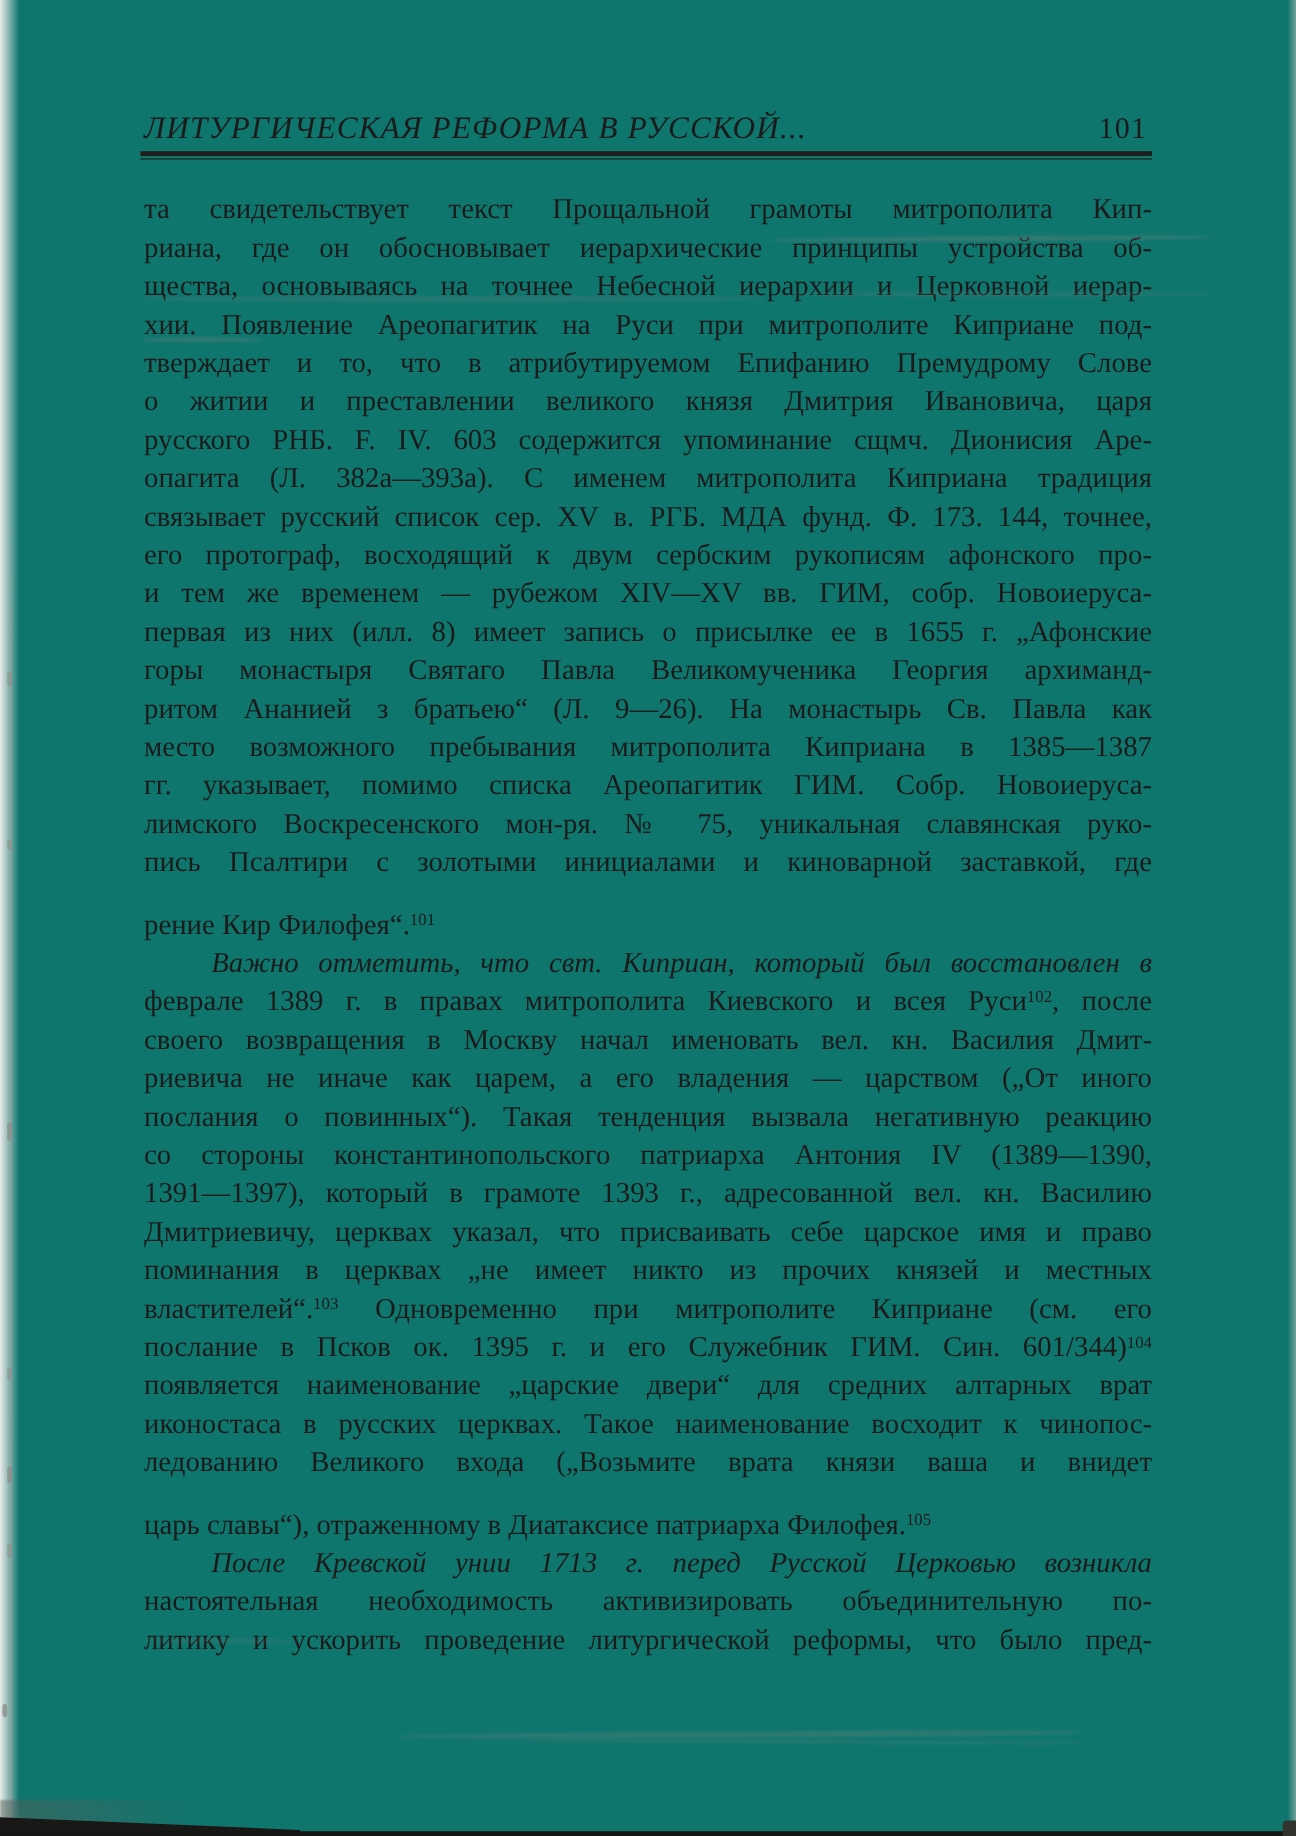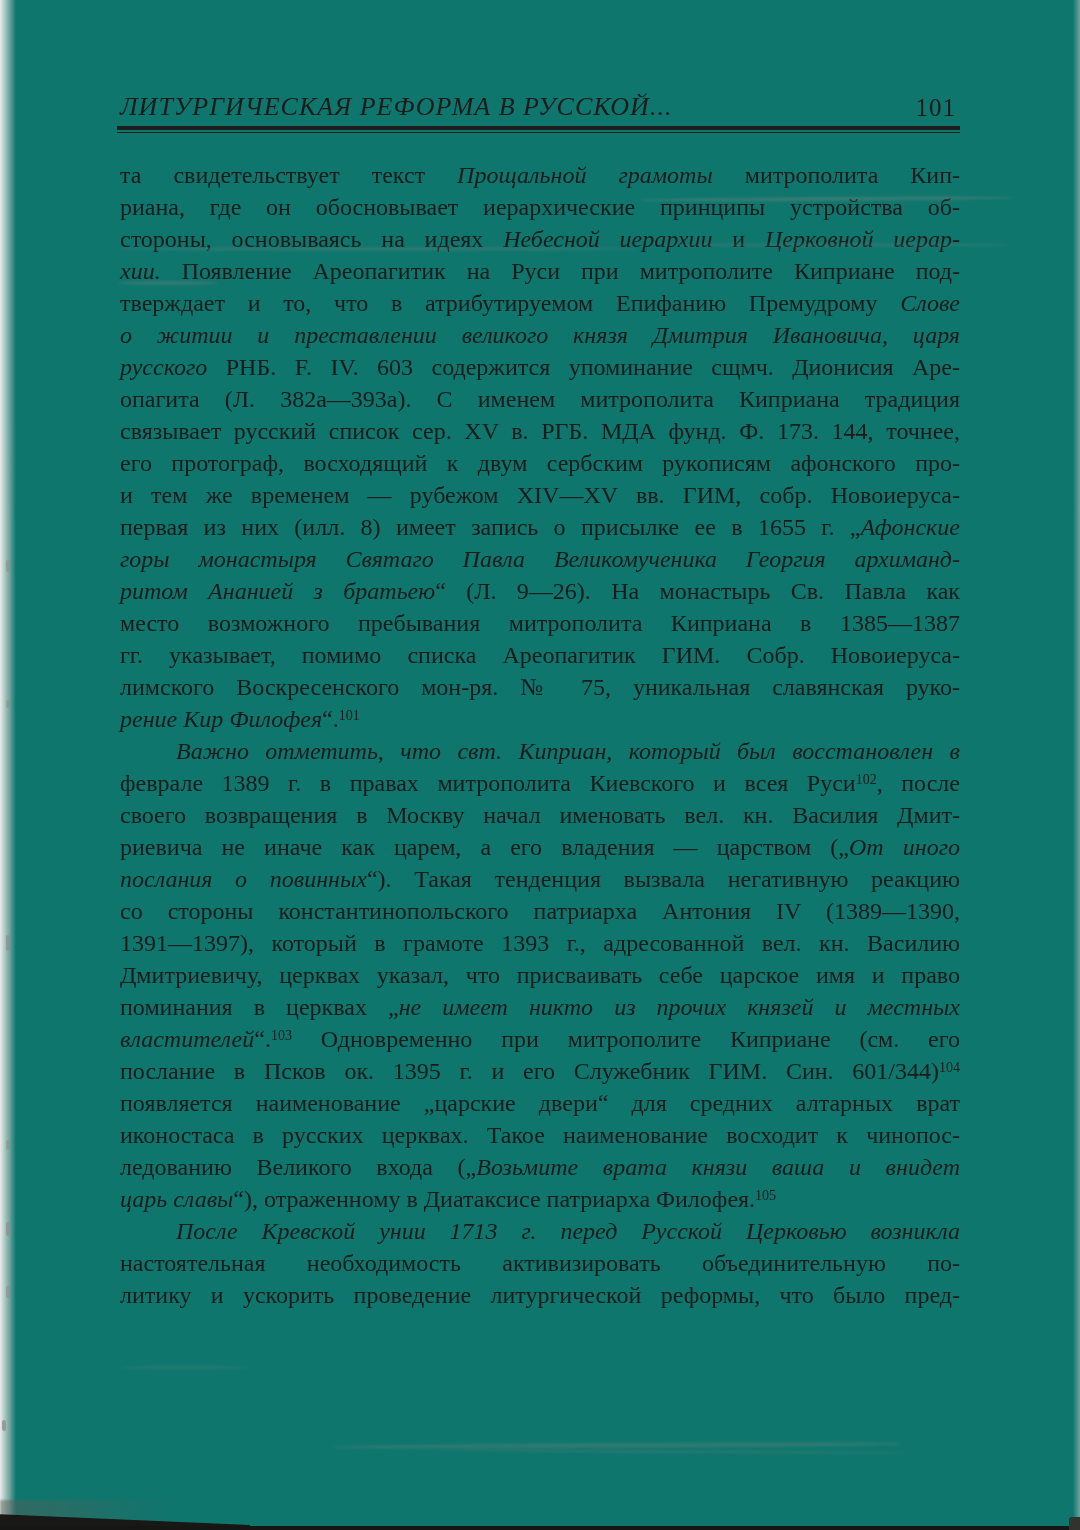--- a/index.html
+++ b/index.html
@@ -29,23 +29,23 @@
   }
   
   .body-text {
     position:absolute; left:120px; top:159px; width:840px;
   }
   .line {
     font-size:24px; line-height:32px; height:32px;
     text-align:justify; text-align-last:justify;
     overflow:visible;
   }
-  .line.end { text-align-last:left; }
+  .line.end { text-align-last:left;margin-top:20px; }
   .line.indent { text-indent:56px;font-style:italic; }
-  .it { font-style:italic; }
+  .it { }
   .line sup { font-size:14px; line-height:0; vertical-align:7px; }
   
   .edge-left {
     position:absolute; left:0; top:0; bottom:0; width:16px;
     background:linear-gradient(to right, #ebebe9, rgba(255,255,255,0));
   }
   .edge-right {
     position:absolute; right:0; top:0; bottom:0; width:7px;
     background:linear-gradient(to left, rgba(198,198,195,.55), rgba(255,255,255,0));
   }
@@ -82,35 +82,36 @@
 
 <div class="page">
 
   <div class="running-head">ЛИТУРГИЧЕСКАЯ РЕФОРМА В РУССКОЙ...</div>
   <div class="page-num">101</div>
   <div class="head-rule"></div>
 
   <div class="body-text">
       <div class="line"><span>та свидетельствует текст </span><span class="it">Прощальной грамоты</span><span> митрополита Кип-</span></div>
       <div class="line"><span>риана, где он обосновывает иерархические принципы устройства об-</span></div>
-      <div class="line"><span>стороны, основываясь на идеях </span><span class="it">Небесной иерархии</span><span> и </span><span class="it">Церковной иерар-</span></div>
+      <div class="line"><span>щества, основываясь на точнее </span><span class="it">Небесной иерархии</span><span> и </span><span class="it">Церковной иерар-</span></div>
       <div class="line"><span class="it">хии.</span><span> Появление Ареопагитик на Руси при митрополите Киприане под-</span></div>
       <div class="line"><span>тверждает и то, что в атрибутируемом Епифанию Премудрому </span><span class="it">Слове</span></div>
       <div class="line"><span class="it">о житии и преставлении великого князя Дмитрия Ивановича, царя</span></div>
       <div class="line"><span class="it">русского</span><span> РНБ. F. IV. 603 содержится упоминание сщмч. Дионисия Аре-</span></div>
       <div class="line"><span>опагита (Л. 382а—393а). С именем митрополита Киприана традиция</span></div>
       <div class="line"><span>связывает русский список сер. XV в. РГБ. МДА фунд. Ф. 173. 144, точнее,</span></div>
       <div class="line"><span>его протограф, восходящий к двум сербским рукописям афонского про-</span></div>
       <div class="line"><span>и тем же временем — рубежом XIV—XV вв. ГИМ, собр. Новоиеруса-</span></div>
       <div class="line"><span>первая из них (илл. 8) имеет запись о присылке ее в 1655 г. „</span><span class="it">Афонские</span></div>
       <div class="line"><span class="it">горы монастыря Святаго Павла Великомученика Георгия архиманд-</span></div>
       <div class="line"><span class="it">ритом Ананией з братьею</span><span>“ (Л. 9—26). На монастырь Св. Павла как</span></div>
       <div class="line"><span>место возможного пребывания митрополита Киприана в 1385—1387</span></div>
       <div class="line"><span>гг. указывает, помимо списка Ареопагитик ГИМ. Собр. Новоиеруса-</span></div>
       <div class="line"><span>лимского Воскресенского мон-ря. № 75, уникальная славянская руко-</span></div>
+      <div class="line"><span>пись Псалтири с золотыми инициалами и киноварной заставкой, где</span></div>
       <div class="line end"><span class="it">рение Кир Филофея</span><span>“.</span><sup>101</sup></div>
       <div class="line indent"><span>Важно отметить, что свт. Киприан, который был восстановлен в</span></div>
       <div class="line"><span>феврале 1389 г. в правах митрополита Киевского и всея Руси</span><sup>102</sup><span>, после</span></div>
       <div class="line"><span>своего возвращения в Москву начал именовать вел. кн. Василия Дмит-</span></div>
       <div class="line"><span>риевича не иначе как царем, а его владения — царством („</span><span class="it">От иного</span></div>
       <div class="line"><span class="it">послания о повинных</span><span>“). Такая тенденция вызвала негативную реакцию</span></div>
       <div class="line"><span>со стороны константинопольского патриарха Антония IV (1389—1390,</span></div>
       <div class="line"><span>1391—1397), который в грамоте 1393 г., адресованной вел. кн. Василию</span></div>
       <div class="line"><span>Дмитриевичу, церквах указал, что присваивать себе царское имя и право</span></div>
       <div class="line"><span>поминания в церквах „</span><span class="it">не имеет никто из прочих князей и местных</span></div>

